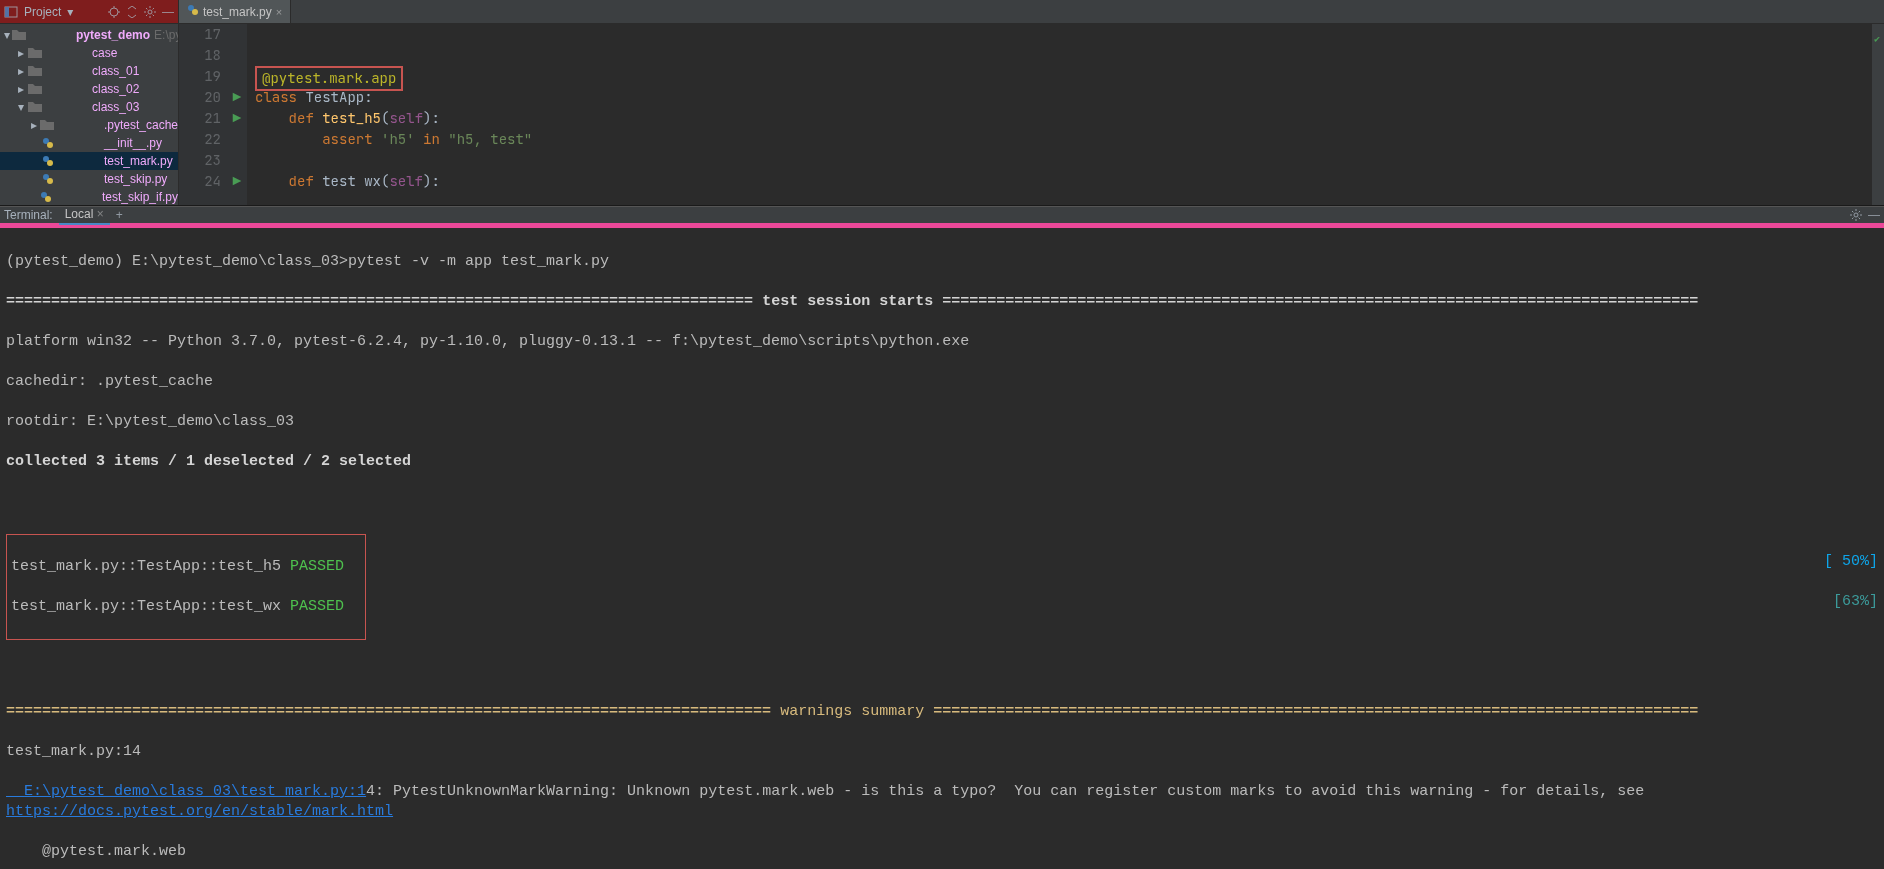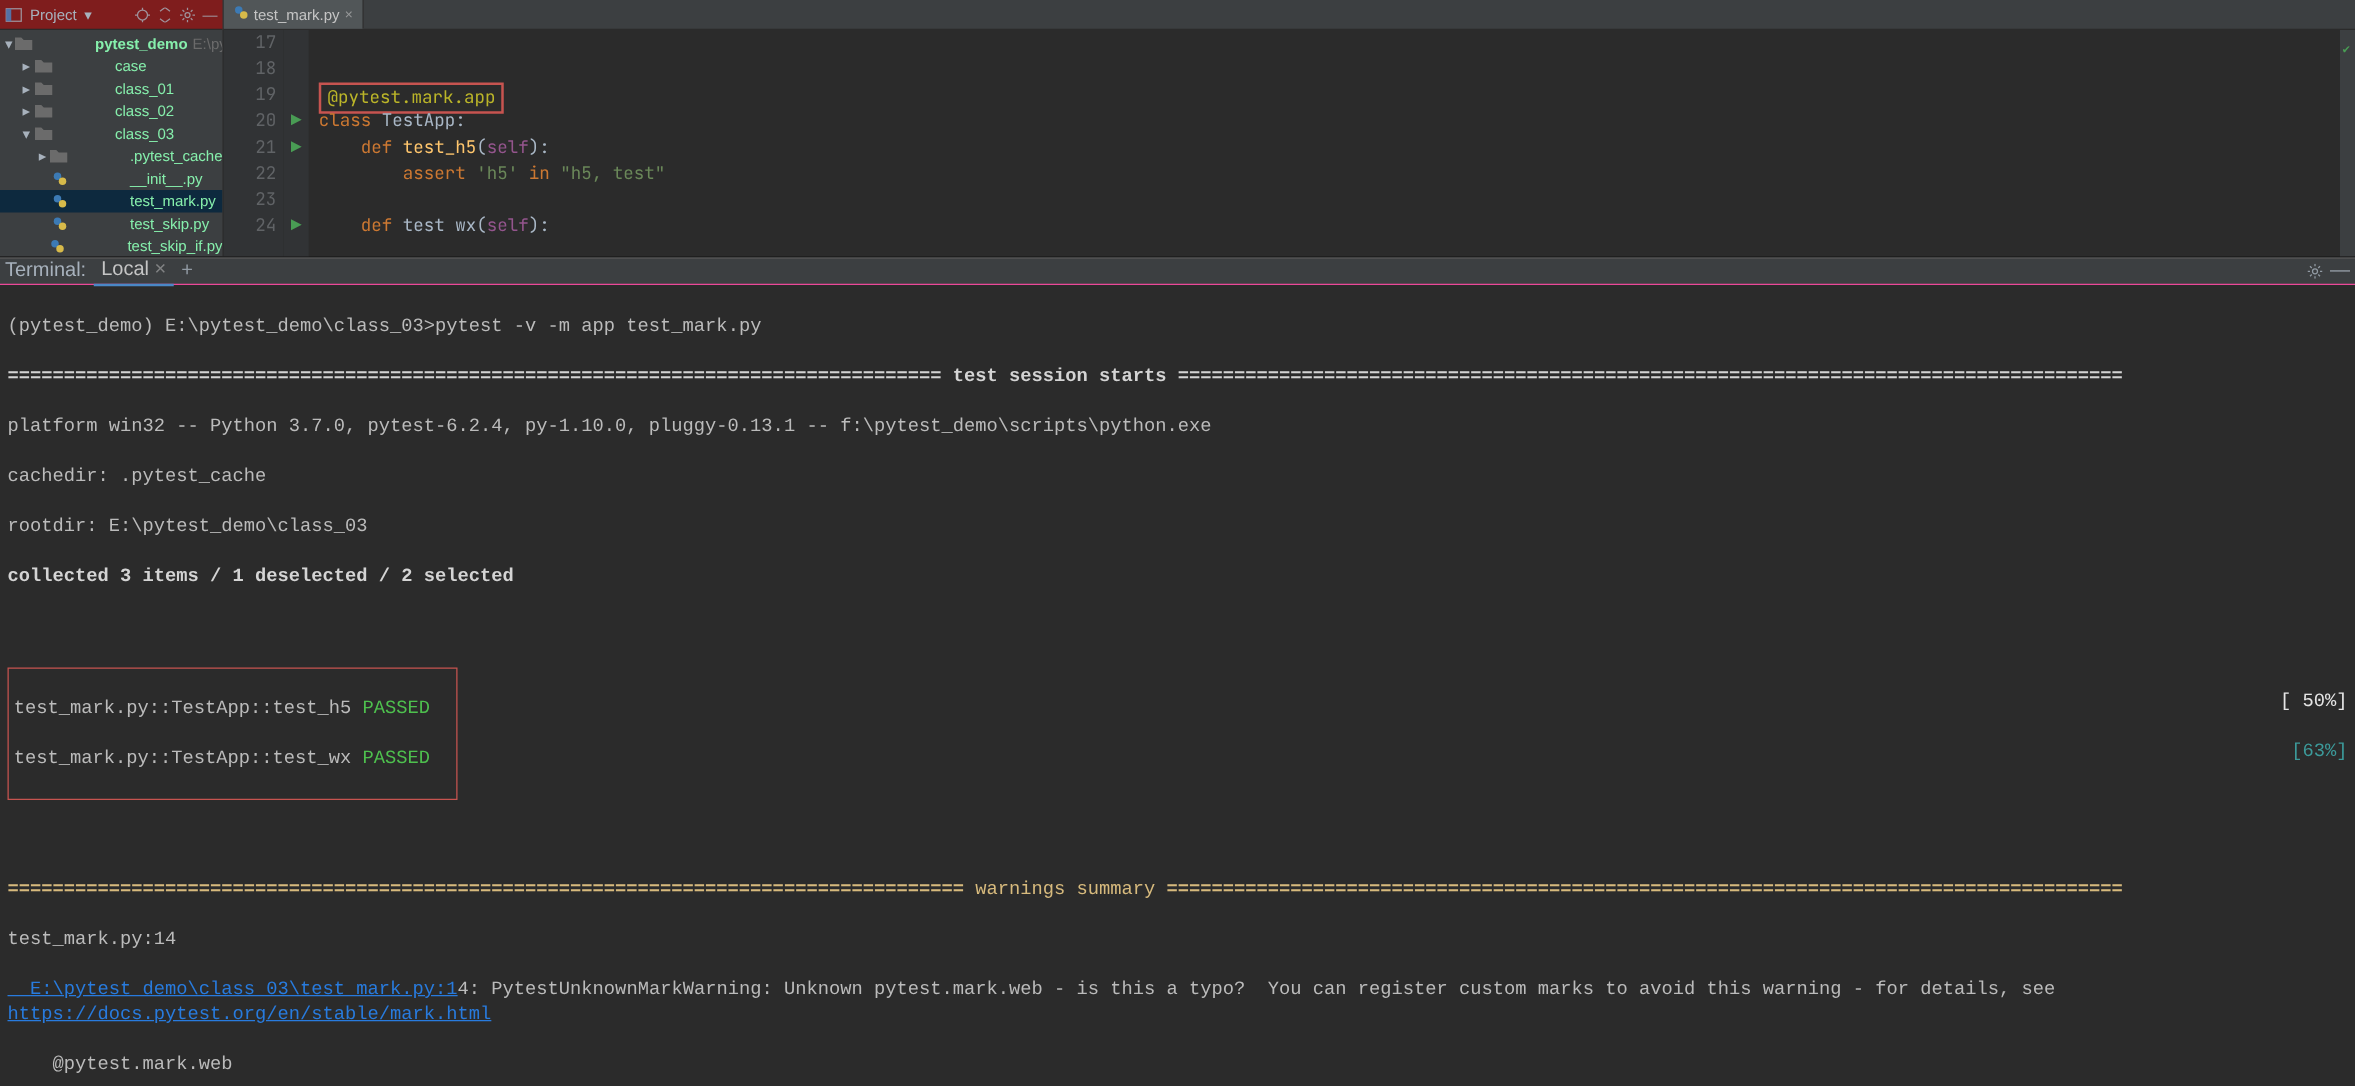--- a/index.html
+++ b/index.html
@@ -58,21 +58,21 @@
     overflow: hidden;
     cursor: pointer;
   }
   .tree-row.selected { background: #0d293e; }
   .tree-row .arrow {
     width: 10px; height: 10px; margin-right: 2px;
     display: inline-flex; align-items: center; justify-content: center;
     color: #a7b1bc;
   }
   .tree-row .folder-icon, .tree-row .file-icon { margin-right: 4px; display: inline-flex; }
-  .tree-row .label { color: #86efac; padding-left: 46px; }
+  .tree-row .label { color: #f0abfc; padding-left: 46px; }
   .tree-row .label.bold { font-weight: bold; }
   .tree-row .path-hint { color: #6b6b6b; margin-left: 4px; }
   .ind1 { padding-left: 16px; }
   .ind2 { padding-left: 30px; }
   
   .editor-area {
     flex: 1;
     display: flex;
     flex-direction: column;
     background: #2b2b2b;
@@ -159,24 +159,24 @@
     flex-direction: column;
     background: #2b2b2b;
   }
   .terminal-header {
     height: 22px;
     background: #3c3f41;
     display: flex;
     align-items: center;
     padding: 0 4px;
     border-top: 1px solid #555;
-    border-bottom: 1px solid #ec4899;
+    border-bottom: 5px solid #ec4899;
     gap: 6px;
     color: #a7b1bc;
-    font-size: 16px;
+    font-size: 12px;
   }
   .terminal-header .label { font-weight: 500; }
   .terminal-header .tab {
     padding: 2px 6px;
     cursor: pointer;
   }
   .terminal-header .tab.active { border-bottom: 2px solid #4a88c7; color: #c5c5c5; }
   .terminal-header .spacer { flex: 1; }
   .terminal-body {
     flex: 1;
@@ -400,21 +400,21 @@
 <div class="term-line term-bold"><span class="term-equals">=================================================================================== </span><span>test session starts</span><span class="term-equals"> ====================================================================================</span></div>
 <div class="term-line">platform win32 -- Python 3.7.0, pytest-6.2.4, py-1.10.0, pluggy-0.13.1 -- f:\pytest_demo\scripts\python.exe</div>
 <div class="term-line">cachedir: .pytest_cache</div>
 <div class="term-line">rootdir: E:\pytest_demo\class_03</div>
 <div class="term-line term-bold">collected 3 items / 1 deselected / 2 selected</div>
 <div class="term-line">&nbsp;</div>
 <div class="result-box" style="display:inline-block;vertical-align:top;">
 <div class="term-line"><span>test_mark.py::TestApp::test_h5 </span><span class="term-green">PASSED</span></div>
 <div class="term-line"><span>test_mark.py::TestApp::test_wx </span><span class="term-green">PASSED</span></div>
 </div><div style="display:inline-block;vertical-align:top;float:right;text-align:right;">
-<div class="term-line"><span style="color:#e5e5e5;text-align:right;">[ 50%]</span></div>
+<div class="term-line"><span style="color:#0ea5e9;text-align:right;">[ 50%]</span></div>
 <div class="term-line"><span style="color:#3c9a9a;">[63%]</span></div>
 </div>
 <div style="clear:both"></div>
 <div class="term-line">&nbsp;</div>
 <div class="term-line term-yellow"><span class="term-equals">===================================================================================== </span><span class="warnings-title">warnings summary</span><span class="term-equals"> =====================================================================================</span></div>
 <div class="term-line">test_mark.py:14</div>
 <div class="term-line"><span class="term-link">  E:\pytest_demo\class_03\test_mark.py:1</span><span>4: PytestUnknownMarkWarning: Unknown pytest.mark.web - is this a typo?  You can register custom marks to avoid this warning - for details, see </span><span class="term-link">https://docs.pytest.org/en/stable/mark.html</span></div>
 <div class="term-line">    @pytest.mark.web</div>
 
 

